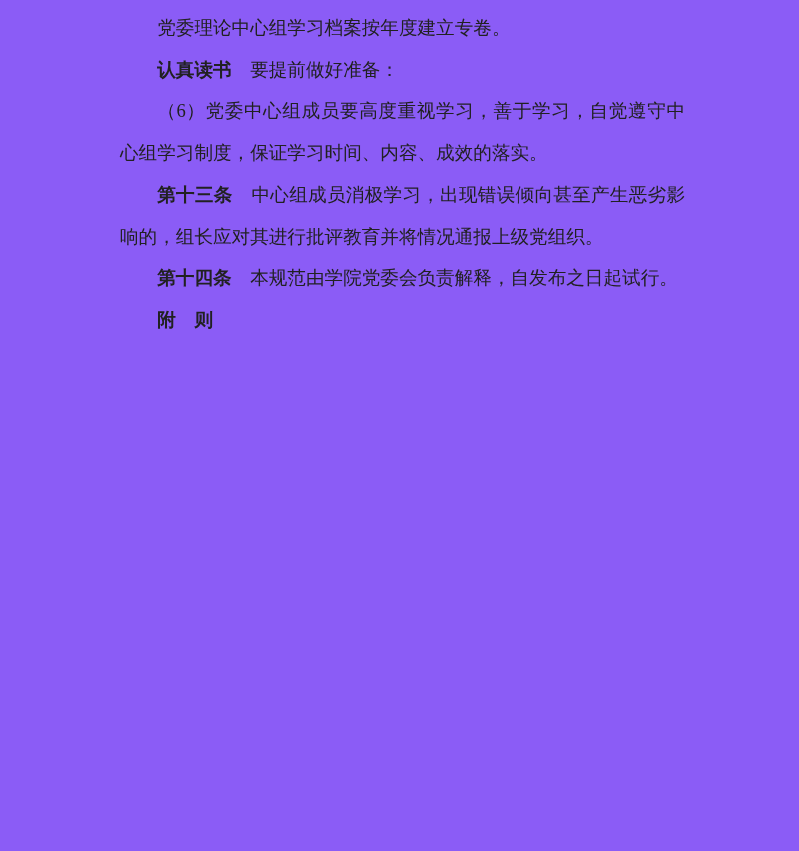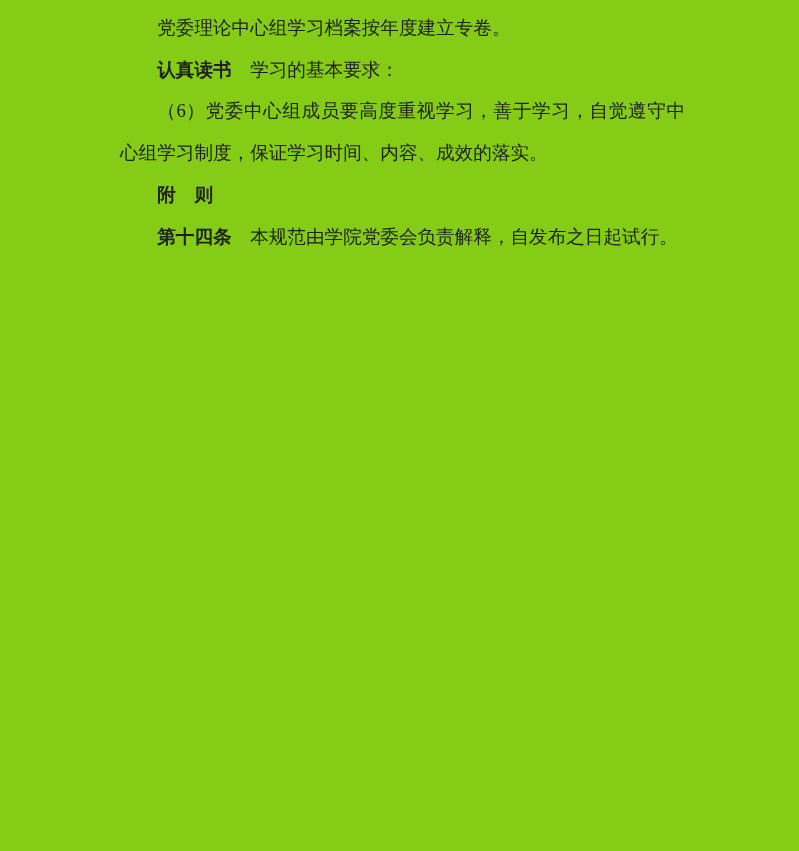--- a/index.html
+++ b/index.html
@@ -10,21 +10,21 @@
   body {
     width: 799px;
     height: 851px;
     overflow: hidden;
   }
   .doc-page {
     box-sizing: border-box;
     width: 799px;
     height: 851px;
     padding: 7px 114px 0 120px;
-    background: #84cc16;
+    background: #8b5cf6;
     font-family: "Liberation Serif", "DejaVu Serif", serif;
     font-size: 18.6px;
     line-height: 41.7px;
     color: #212121;
   }
   .doc-page p {
     margin: 0;
     padding: 0;
     text-indent: 2em;
     text-align: justify;
@@ -35,26 +35,27 @@
     font-weight: 700;
   }
 </style>
 </head>
 <body>
 
 <div class="doc-page">
 
   <p><span>党委理论中心组学习档案按年度建立专卷。</span></p>
 
-  <p><b>认真读书</b><span>　学习的基本要求：</span></p>
+  <p><b>认真读书</b><span>　要提前做好准备：</span></p>
 
   <p><span>（6）党委中心组成员要高度重视学习，善于学习，自觉遵守中心组学习制度，保证学习时间、内容、成效的落实。</span></p>
 
 
 
 
 
+  <p><b>第十三条</b><span>　中心组成员消极学习，出现错误倾向甚至产生恶劣影响的，组长应对其进行批评教育并将情况通报上级党组织。</span></p>
+
+  <p><b>第十四条</b><span>　本规范由学院党委会负责解释，自发布之日起试行。</span></p>
 
   <p><b>附　则</b></p>
-
-  <p><b>第十四条</b><span>　本规范由学院党委会负责解释，自发布之日起试行。</span></p>
 
 </div>
 
 </body></html>

